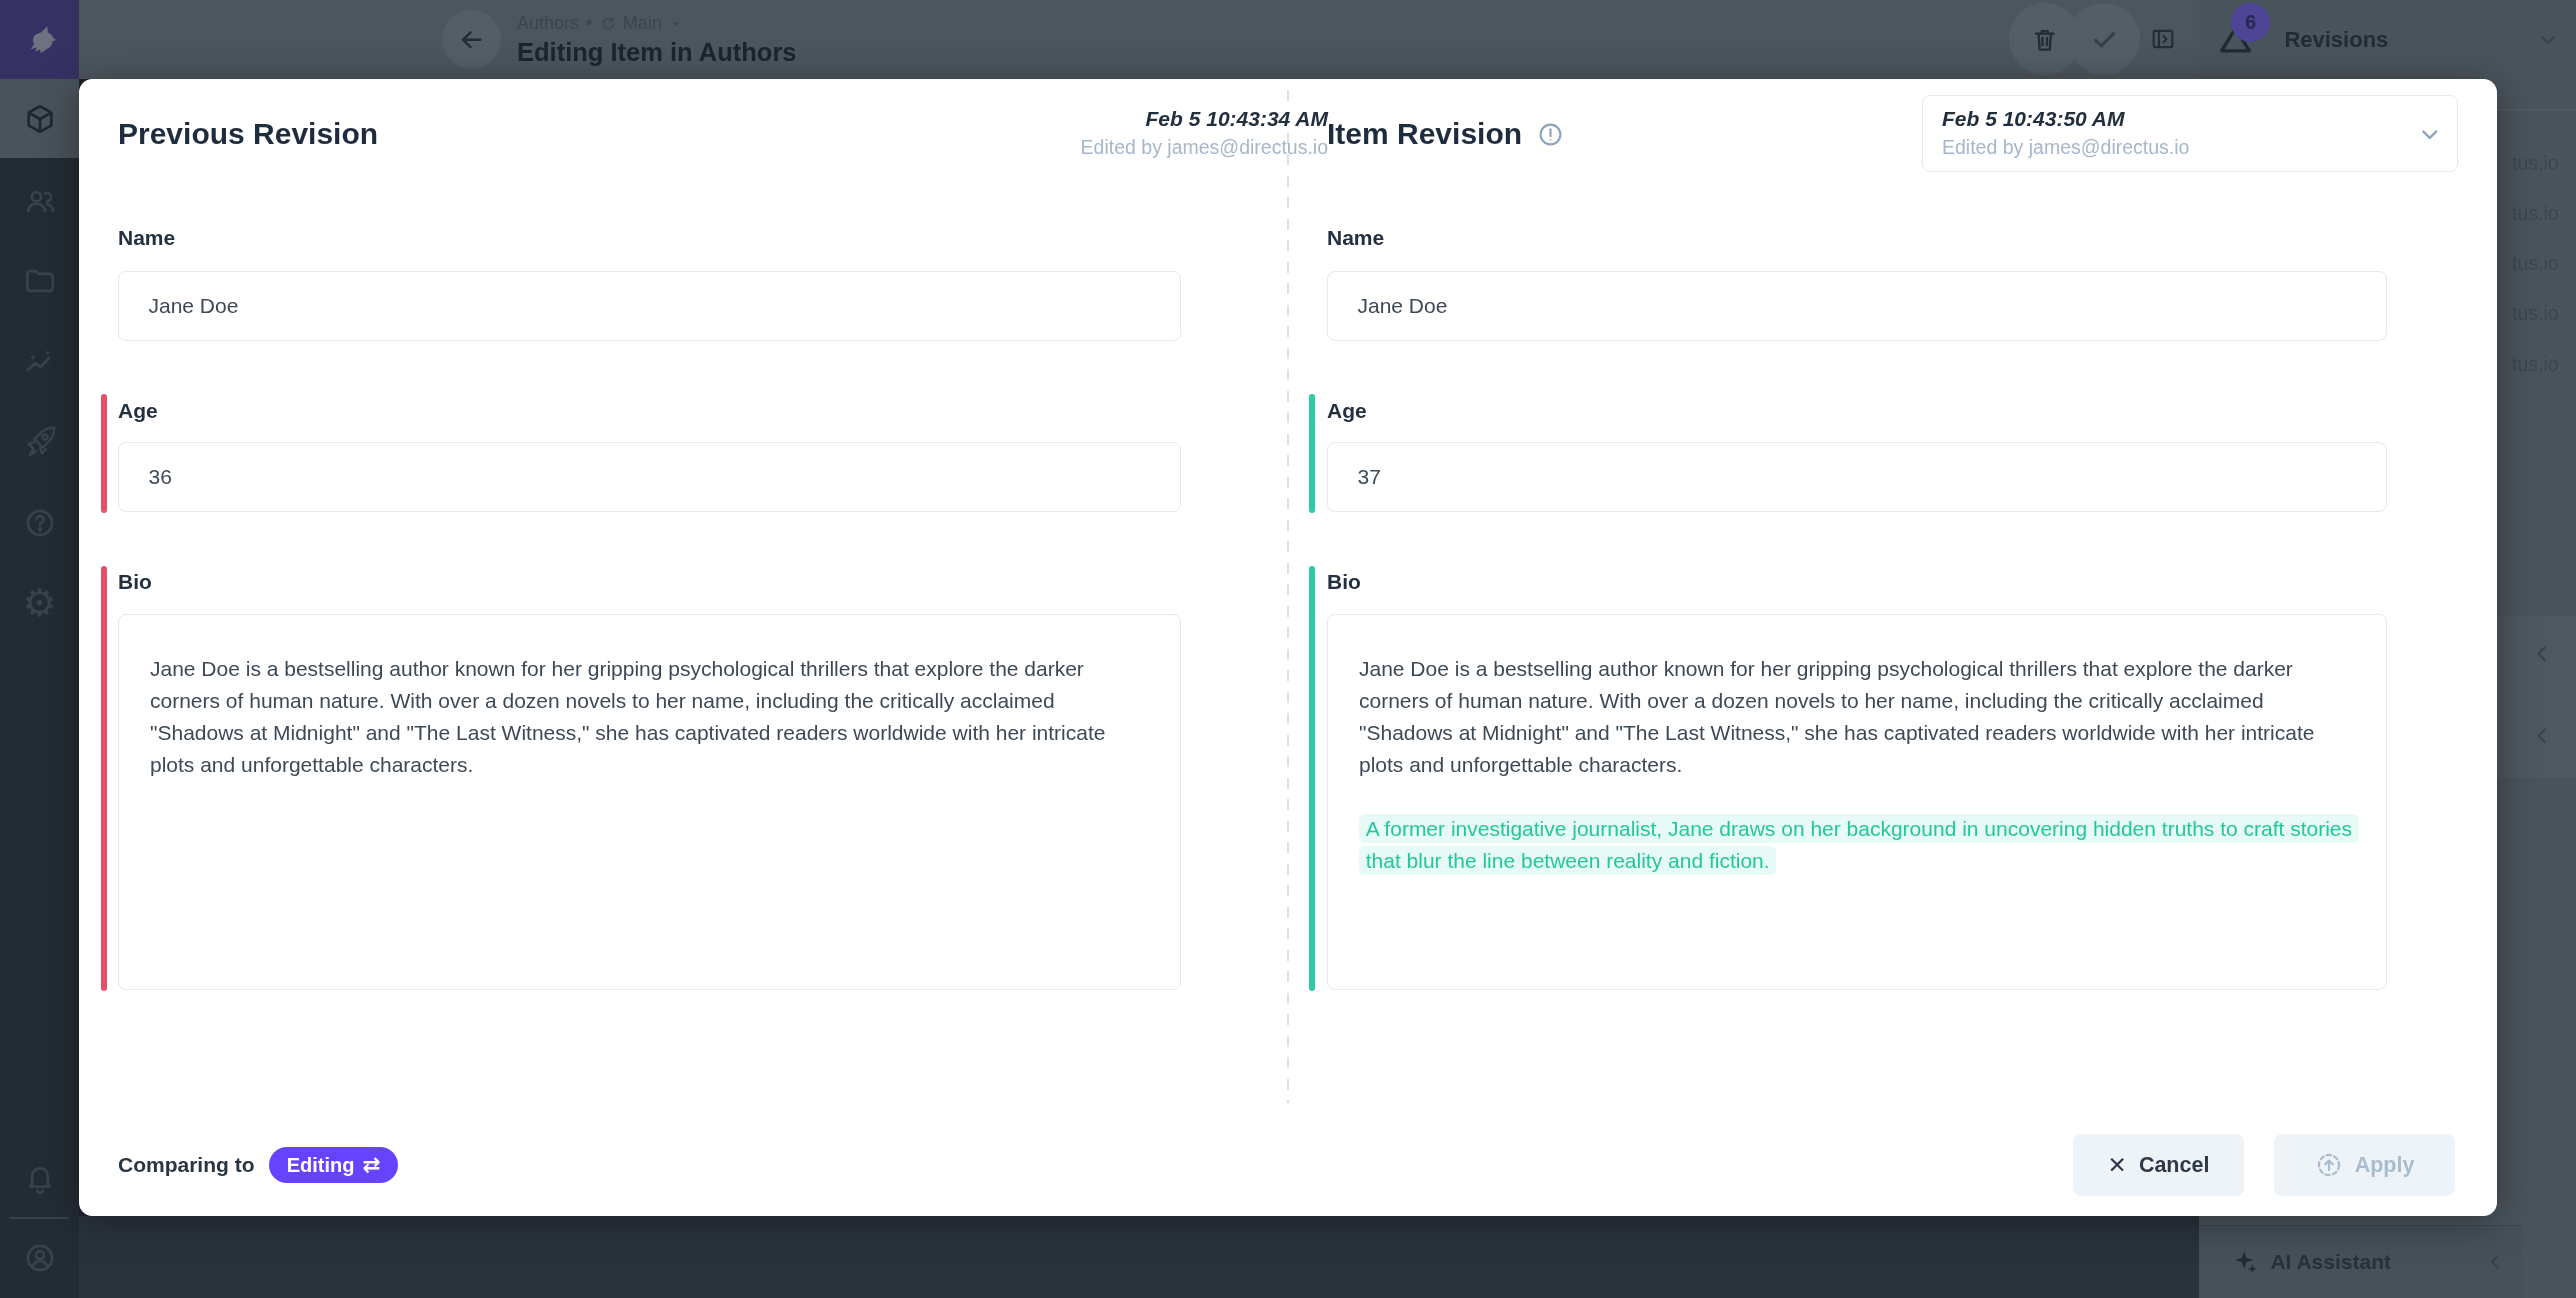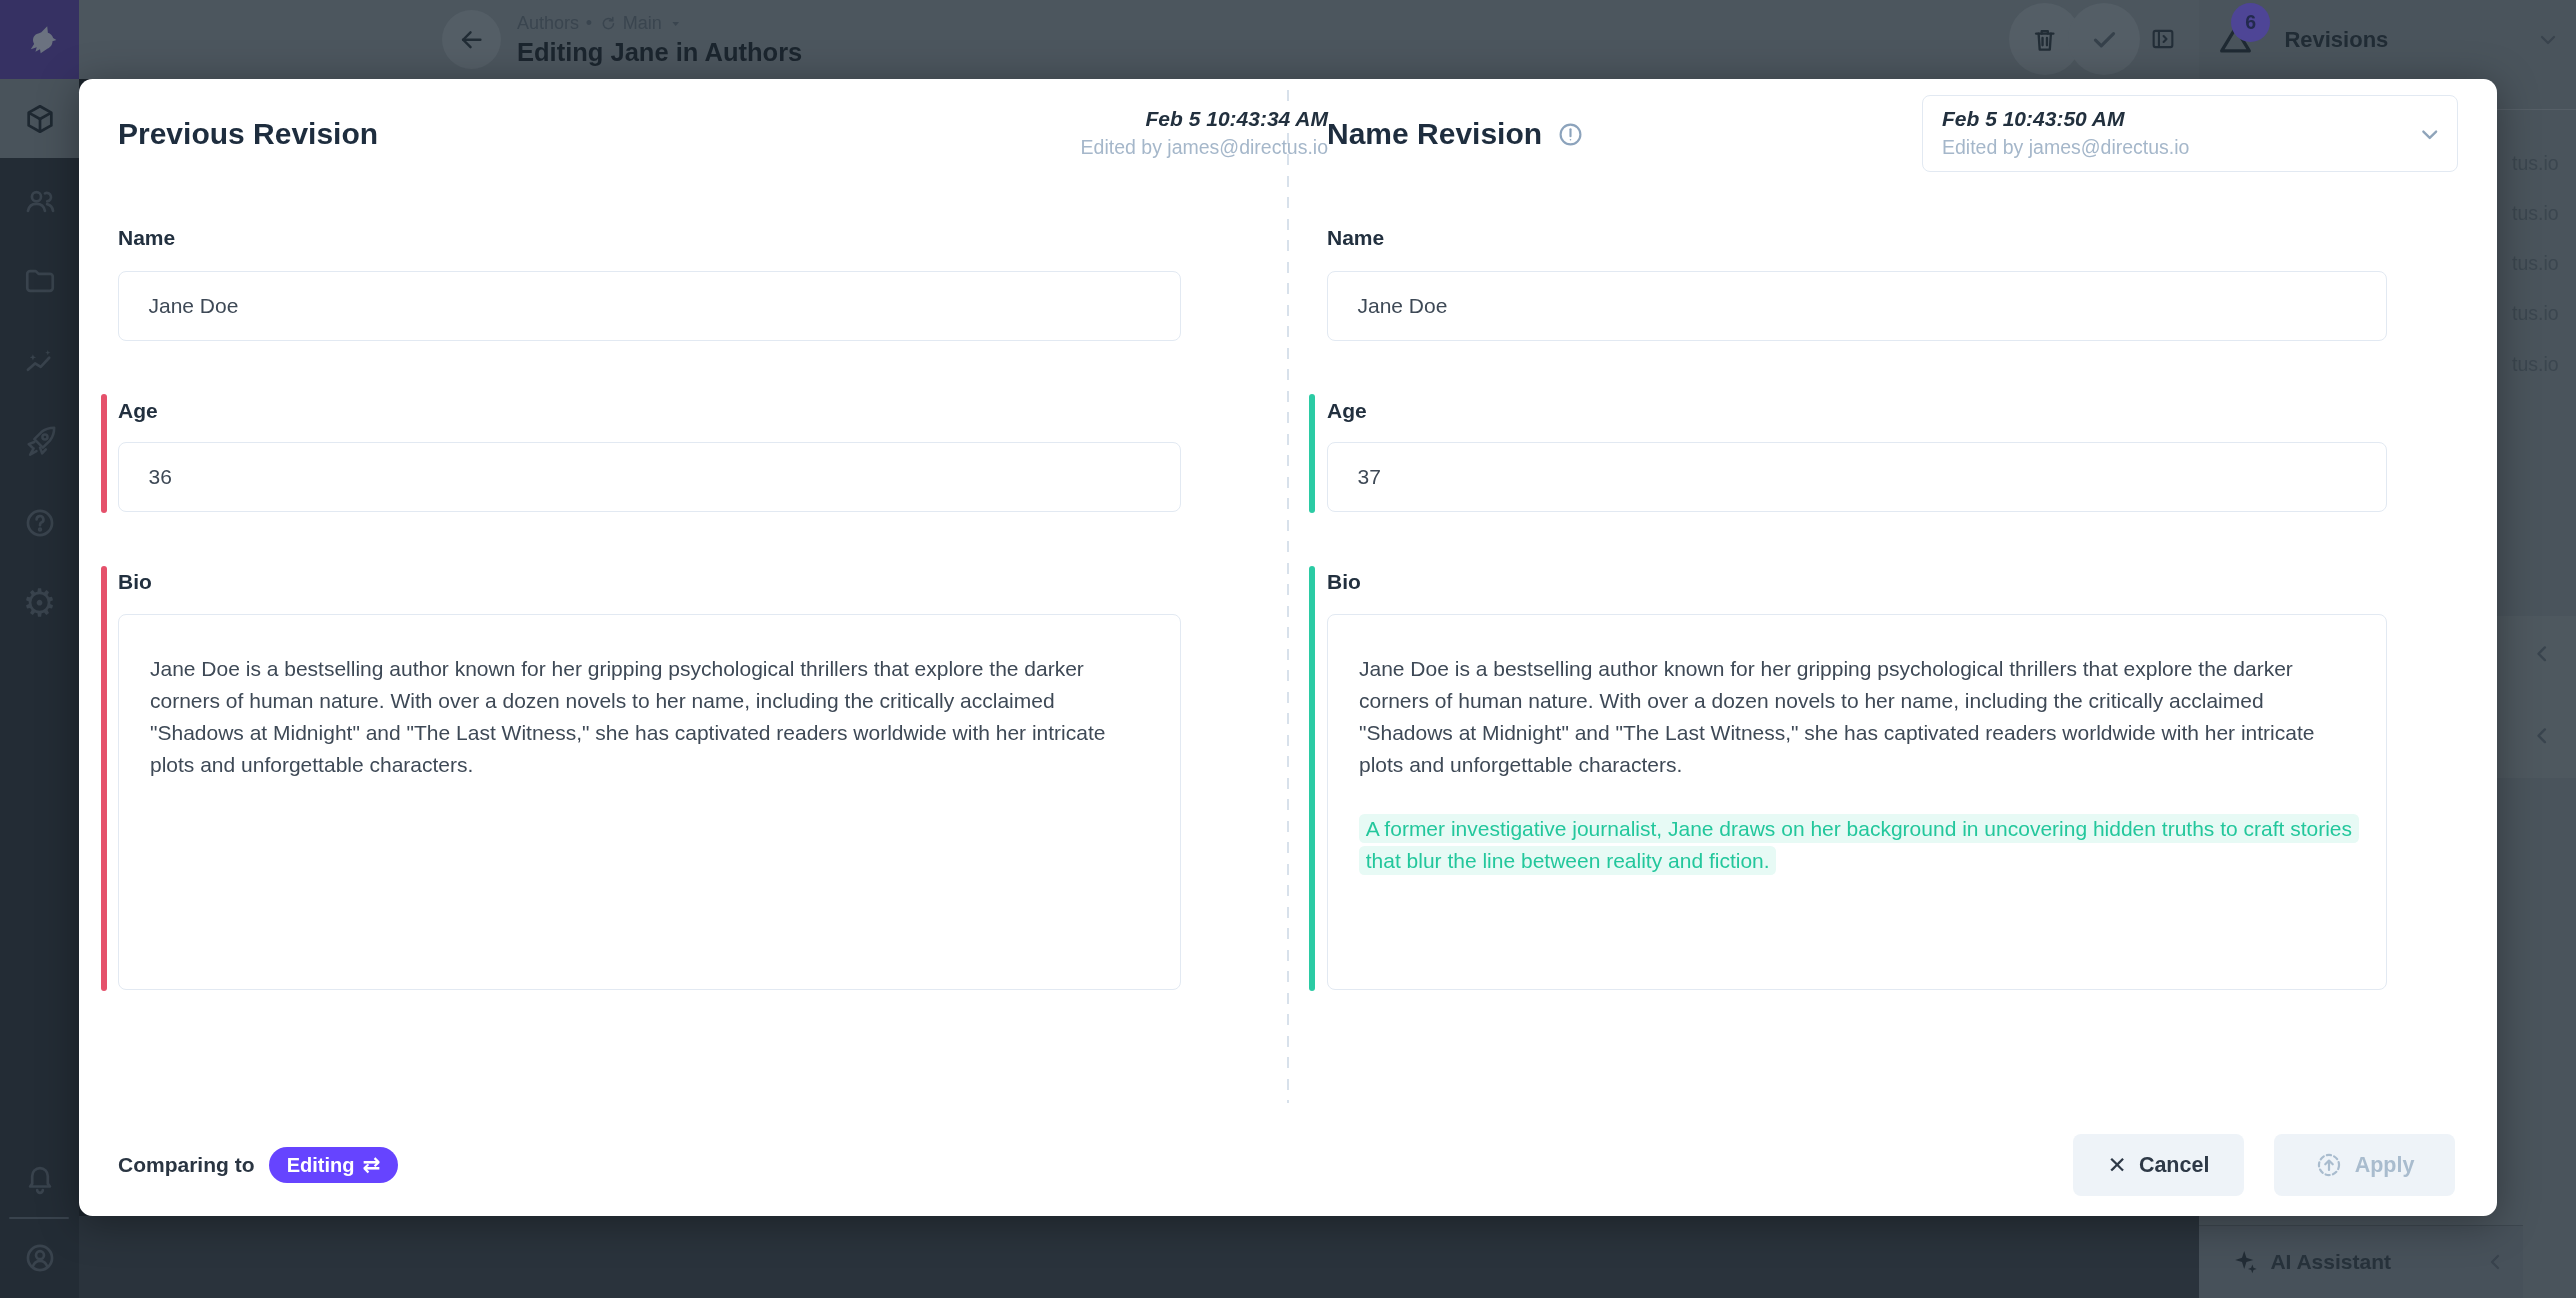--- a/index.html
+++ b/index.html
@@ -113,21 +113,21 @@
         <svg width="17.4" height="17.4" viewBox="0 0 24 24" fill="none" stroke="currentColor" stroke-width="2" stroke-linecap="round">
             <path d="M18.5 7.5A7 7 0 1 0 20 12"></path>
             <path d="M19 3.5V8h-4.5"></path>
           </svg>
       </span>
       <span>Main</span>
       <svg width="13.4" height="13.4" viewBox="0 0 24 24" fill="currentColor">
           <path d="M6 9h12l-6 7z"></path>
         </svg>
     </div>
-    <div class="page-title">Editing Jane in Authors</div>
+    <div class="page-title">Editing Item in Authors</div>
   </div>
 
   <div class="abs circle-btn hdr-ic trash-btn">
     <svg width="29.5" height="29.5" viewBox="0 0 24 24" fill="none" stroke="currentColor" stroke-width="1.9" stroke-linecap="round" stroke-linejoin="round">
         <path d="M5 7h14"></path>
         <path d="M9.5 7V5h5v2"></path>
         <path d="M7 7l.9 13h8.2L17 7"></path>
         <path d="M10.2 10.5v6M13.8 10.5v6"></path>
       </svg>
   </div>
@@ -259,21 +259,21 @@
 
     <div class="title-row" style="left:39px;">
       <span class="panel-title">Previous Revision</span>
     </div>
     <div class="abs meta" style="right:1169px; top:28px;">
       <div class="meta-time">Feb 5 10:43:34 AM</div>
       <div class="meta-by">Edited by james@directus.io</div>
     </div>
 
     <div class="title-row" style="left:1248px;">
-      <span class="panel-title">Name Revision</span>
+      <span class="panel-title">Item Revision</span>
       <span class="info-ic">
         <svg width="27" height="27" viewBox="0 0 24 24" fill="none" stroke="currentColor" stroke-width="1.9" stroke-linecap="round">
             <circle cx="12" cy="12" r="8.8"></circle>
             <path d="M12 7.4v6.2"></path>
             <circle cx="12" cy="16.6" r="0.7" fill="currentColor" stroke="none"></circle>
           </svg>
       </span>
     </div>
     <div class="rev-select">
       <div class="meta-time">Feb 5 10:43:50 AM</div>

